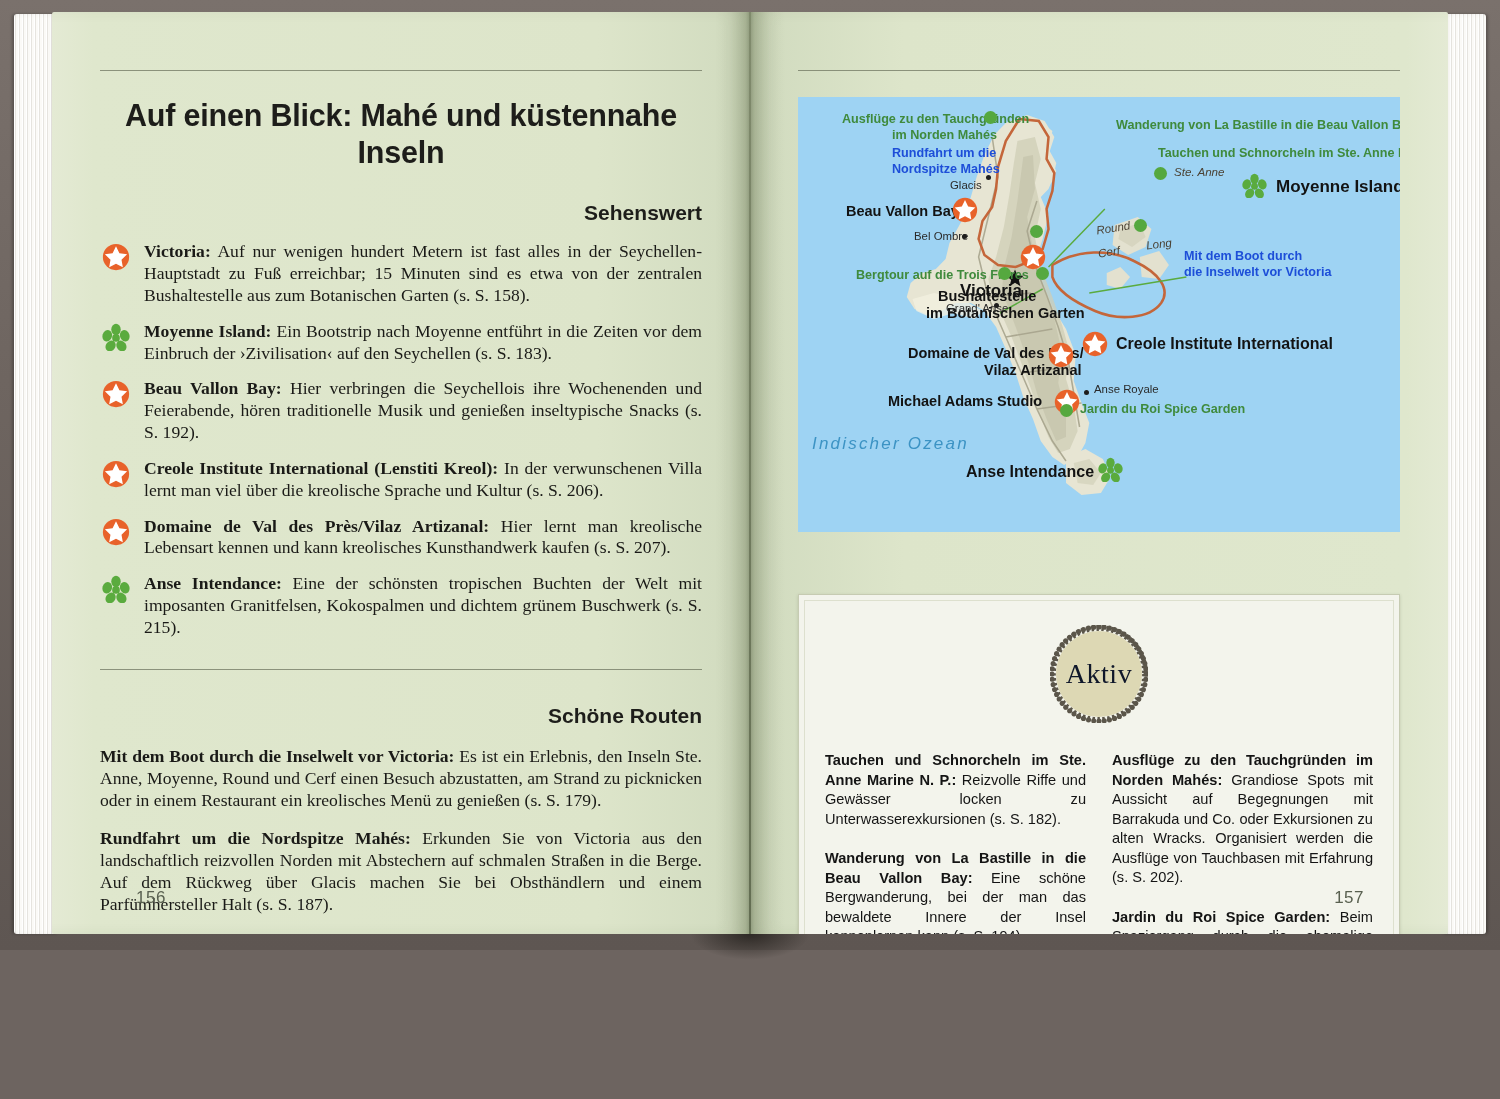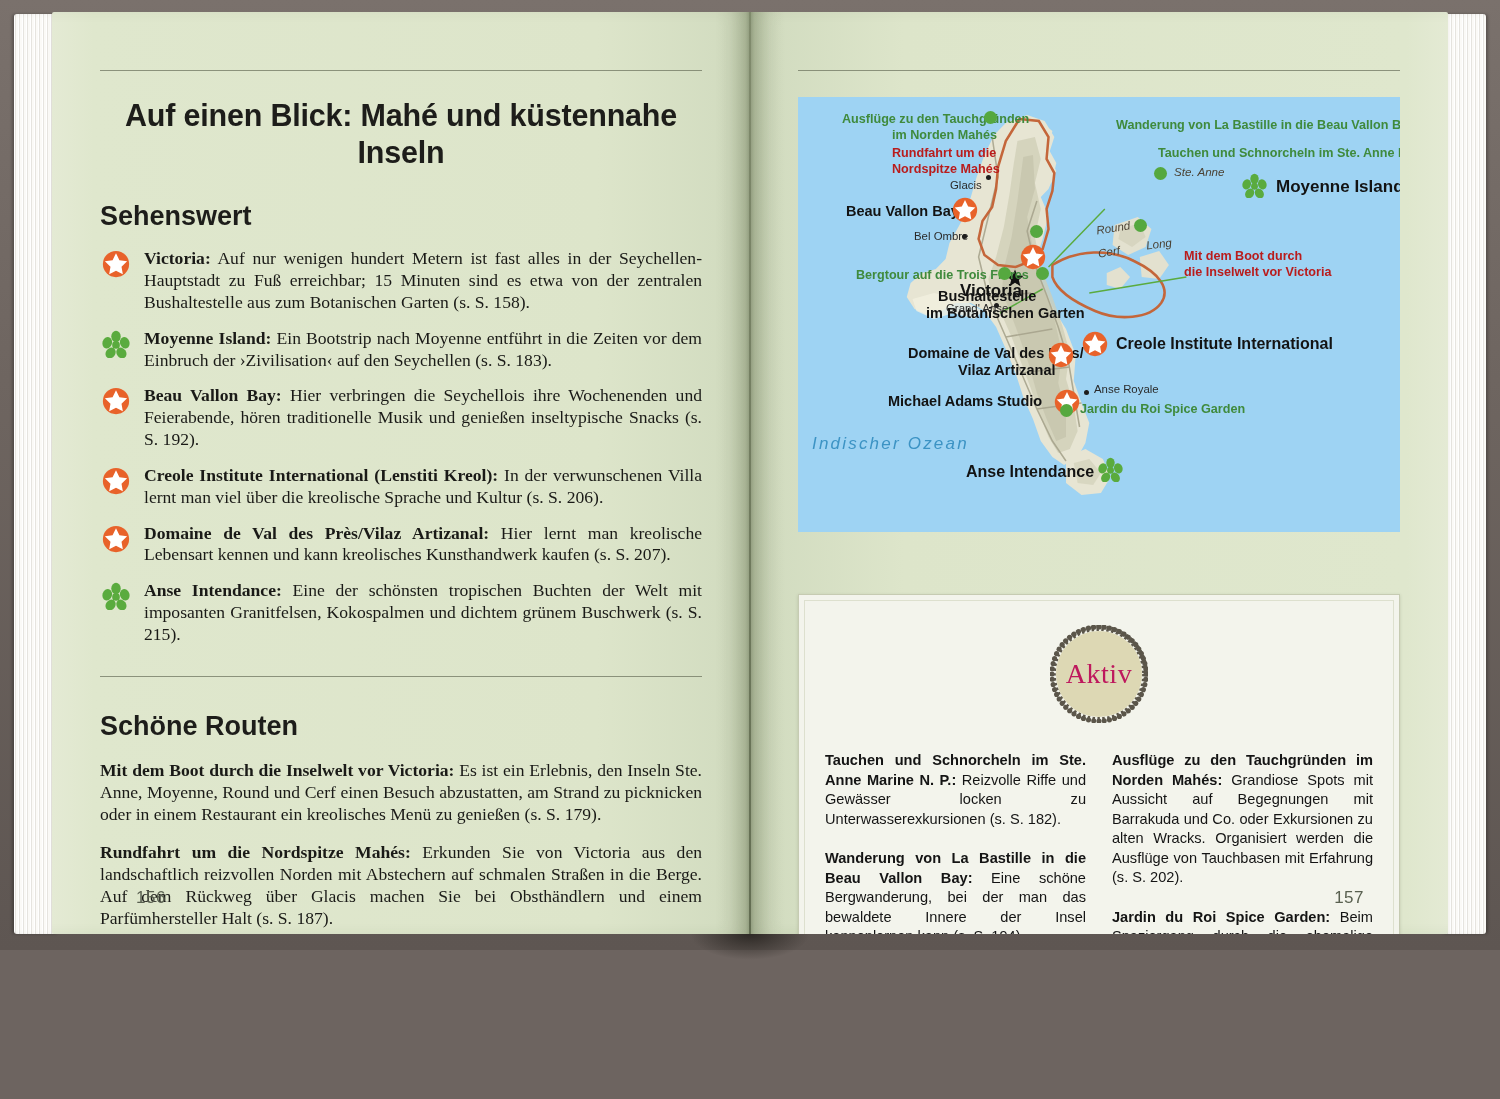--- a/index.html
+++ b/index.html
@@ -35,22 +35,22 @@
   .rule{height:1px;background:#6f7560;opacity:.75;}
   .pagenum{position:absolute;bottom:26px;font-family:"Liberation Sans",sans-serif;
      font-size:17px;color:#596050;letter-spacing:.5px;}
   .pagenum.l{left:84px;}
   .pagenum.r{right:84px;}
 
   
   .lp-body{position:absolute;left:48px;right:48px;top:58px;}
   h1.title{margin:26px 0 0 0;text-align:center;font-family:"Liberation Sans",sans-serif;
      font-weight:bold;font-size:30.5px;line-height:1.22;color:#1d1d1a;letter-spacing:-.2px;}
-  h2.sect{margin:30px 0 0 0;text-align:left;font-family:"Liberation Sans",sans-serif;
-     font-weight:bold;font-size:27px;color:#1d1d1a;}
+  h2.sect{margin:30px 0 0 0;text-align:right;font-family:"Liberation Sans",sans-serif;
+     font-weight:bold;font-size:21px;color:#1d1d1a;}
   h2.sect.routes{margin-top:34px;}
   .rule.top{margin-bottom:2px;}
   .rule.mid{margin:30px 0 0 0;}
 
   ul.sights{list-style:none;margin:16px 0 0 0;padding:0;}
   ul.sights li{position:relative;padding-left:44px;margin-bottom:14px;
      font-size:17.6px;line-height:1.24;color:#1a1a17;text-align:justify;
      font-family:"Liberation Serif",serif;hyphens:auto;}
   ul.sights li b{font-weight:bold;}
   .ic{position:absolute;left:2px;top:2px;width:28px;height:28px;}
@@ -62,38 +62,38 @@
   .tipp-body p{margin:0;font-size:17.6px;line-height:1.25;color:#1a1a17;
      text-align:justify;font-family:"Liberation Serif",serif;}
 
   
   .rp-body{position:absolute;left:48px;right:48px;top:58px;}
   .map{position:relative;margin-top:26px;height:435px;background:#9ed3f3;overflow:hidden;}
   .map svg{position:absolute;inset:0;width:100%;height:100%;}
   .mlabel{position:absolute;font-family:"Liberation Sans",sans-serif;white-space:nowrap;}
   .mlabel.black{color:#131313;font-weight:bold;font-size:14.5px;}
   .mlabel.green{color:#3f8a3c;font-weight:bold;font-size:12.6px;}
-  .mlabel.orange{color:#b91c1c;font-weight:bold;font-size:12.6px;}
+  .mlabel.orange{color:#1d4ed8;font-weight:bold;font-size:12.6px;}
   .mlabel.small{color:#2a2a2a;font-size:11.4px;font-weight:normal;}
   .mlabel.italic{color:#4b4234;font-style:italic;font-size:11.6px;font-weight:normal;}
   .mlabel.ocean{color:#3c93c4;font-style:italic;font-size:17px;letter-spacing:2.2px;}
 
   .mstar{position:absolute;width:26px;height:26px;}
   .mflower{position:absolute;width:25px;height:25px;}
   .mdot{position:absolute;width:13px;height:13px;border-radius:50%;background:#55a83f;}
   .mpt{position:absolute;width:5px;height:5px;border-radius:50%;background:#1d1d1d;}
 
   
   .aktivbox{position:relative;margin-top:62px;background:#f3f4ec;border:1px solid #c6cbb2;
      padding:0 0 24px 0;box-shadow:0 1px 3px rgba(60,70,40,.18);}
   .aktivbox:after{content:"";position:absolute;inset:5px;border:1px solid #dde0ce;pointer-events:none;}
   .seal{width:98px;height:98px;margin:30px auto 0 auto;position:relative;}
   .seal svg{width:100%;height:100%;display:block;}
   .seal span{position:absolute;inset:0;display:flex;align-items:center;justify-content:center;
-     font-family:"Liberation Serif",serif;font-size:28px;color:#be185d;letter-spacing:.5px;}
+     font-family:"Liberation Serif",serif;font-size:28px;color:#0f172a;letter-spacing:.5px;}
   .acols{display:flex;gap:26px;padding:28px 26px 0 26px;}
   .acol{flex:1 1 50%;}
   .acol p{margin:0 0 20px 0;font-family:"Liberation Sans",sans-serif;
      font-size:14.6px;line-height:1.34;color:#141414;text-align:justify;}
   .acol p:last-child{margin-bottom:0;}
   .acol p b{font-weight:bold;}
 </style>
 </head>
 <body>
 
@@ -324,21 +324,21 @@
           <div class="mlabel italic" style="left:348px;top:140px;transform:rotate(-7deg);">Long</div>
           <div class="mdot" style="left:336px;top:122px;"></div>
 
           <div class="mlabel orange" style="left:386px;top:152px;">Mit dem Boot durch</div>
           <div class="mlabel orange" style="left:386px;top:168px;">die Inselwelt vor Victoria</div>
 
           <div class="mlabel small" style="left:148px;top:205px;">Grand' Anse</div>
           <div class="mpt" style="left:196px;top:206px;"></div>
 
           <div class="mlabel black" style="left:110px;top:248px;">Domaine de Val des Près/</div>
-          <div class="mlabel black" style="left:160px;top:265px;">Vilaz Artizanal</div>
+          <div class="mlabel black" style="left:186px;top:265px;">Vilaz Artizanal</div>
           <div class="mstar" style="left:250px;top:245px;">
             <svg viewBox="0 0 32 32">
                 <circle cx="16" cy="16" r="15" fill="#e8622a"></circle>
                 <polygon fill="#ffffff" points="16,3.6 19.9,11.6 28.7,12.8 22.3,19 23.8,27.8 16,23.6 8.2,27.8 9.7,19 3.3,12.8 12.1,11.6"></polygon>
               </svg>
           </div>
 
           <div class="mstar" style="left:284px;top:234px;">
             <svg viewBox="0 0 32 32">
                 <circle cx="16" cy="16" r="15" fill="#e8622a"></circle>

